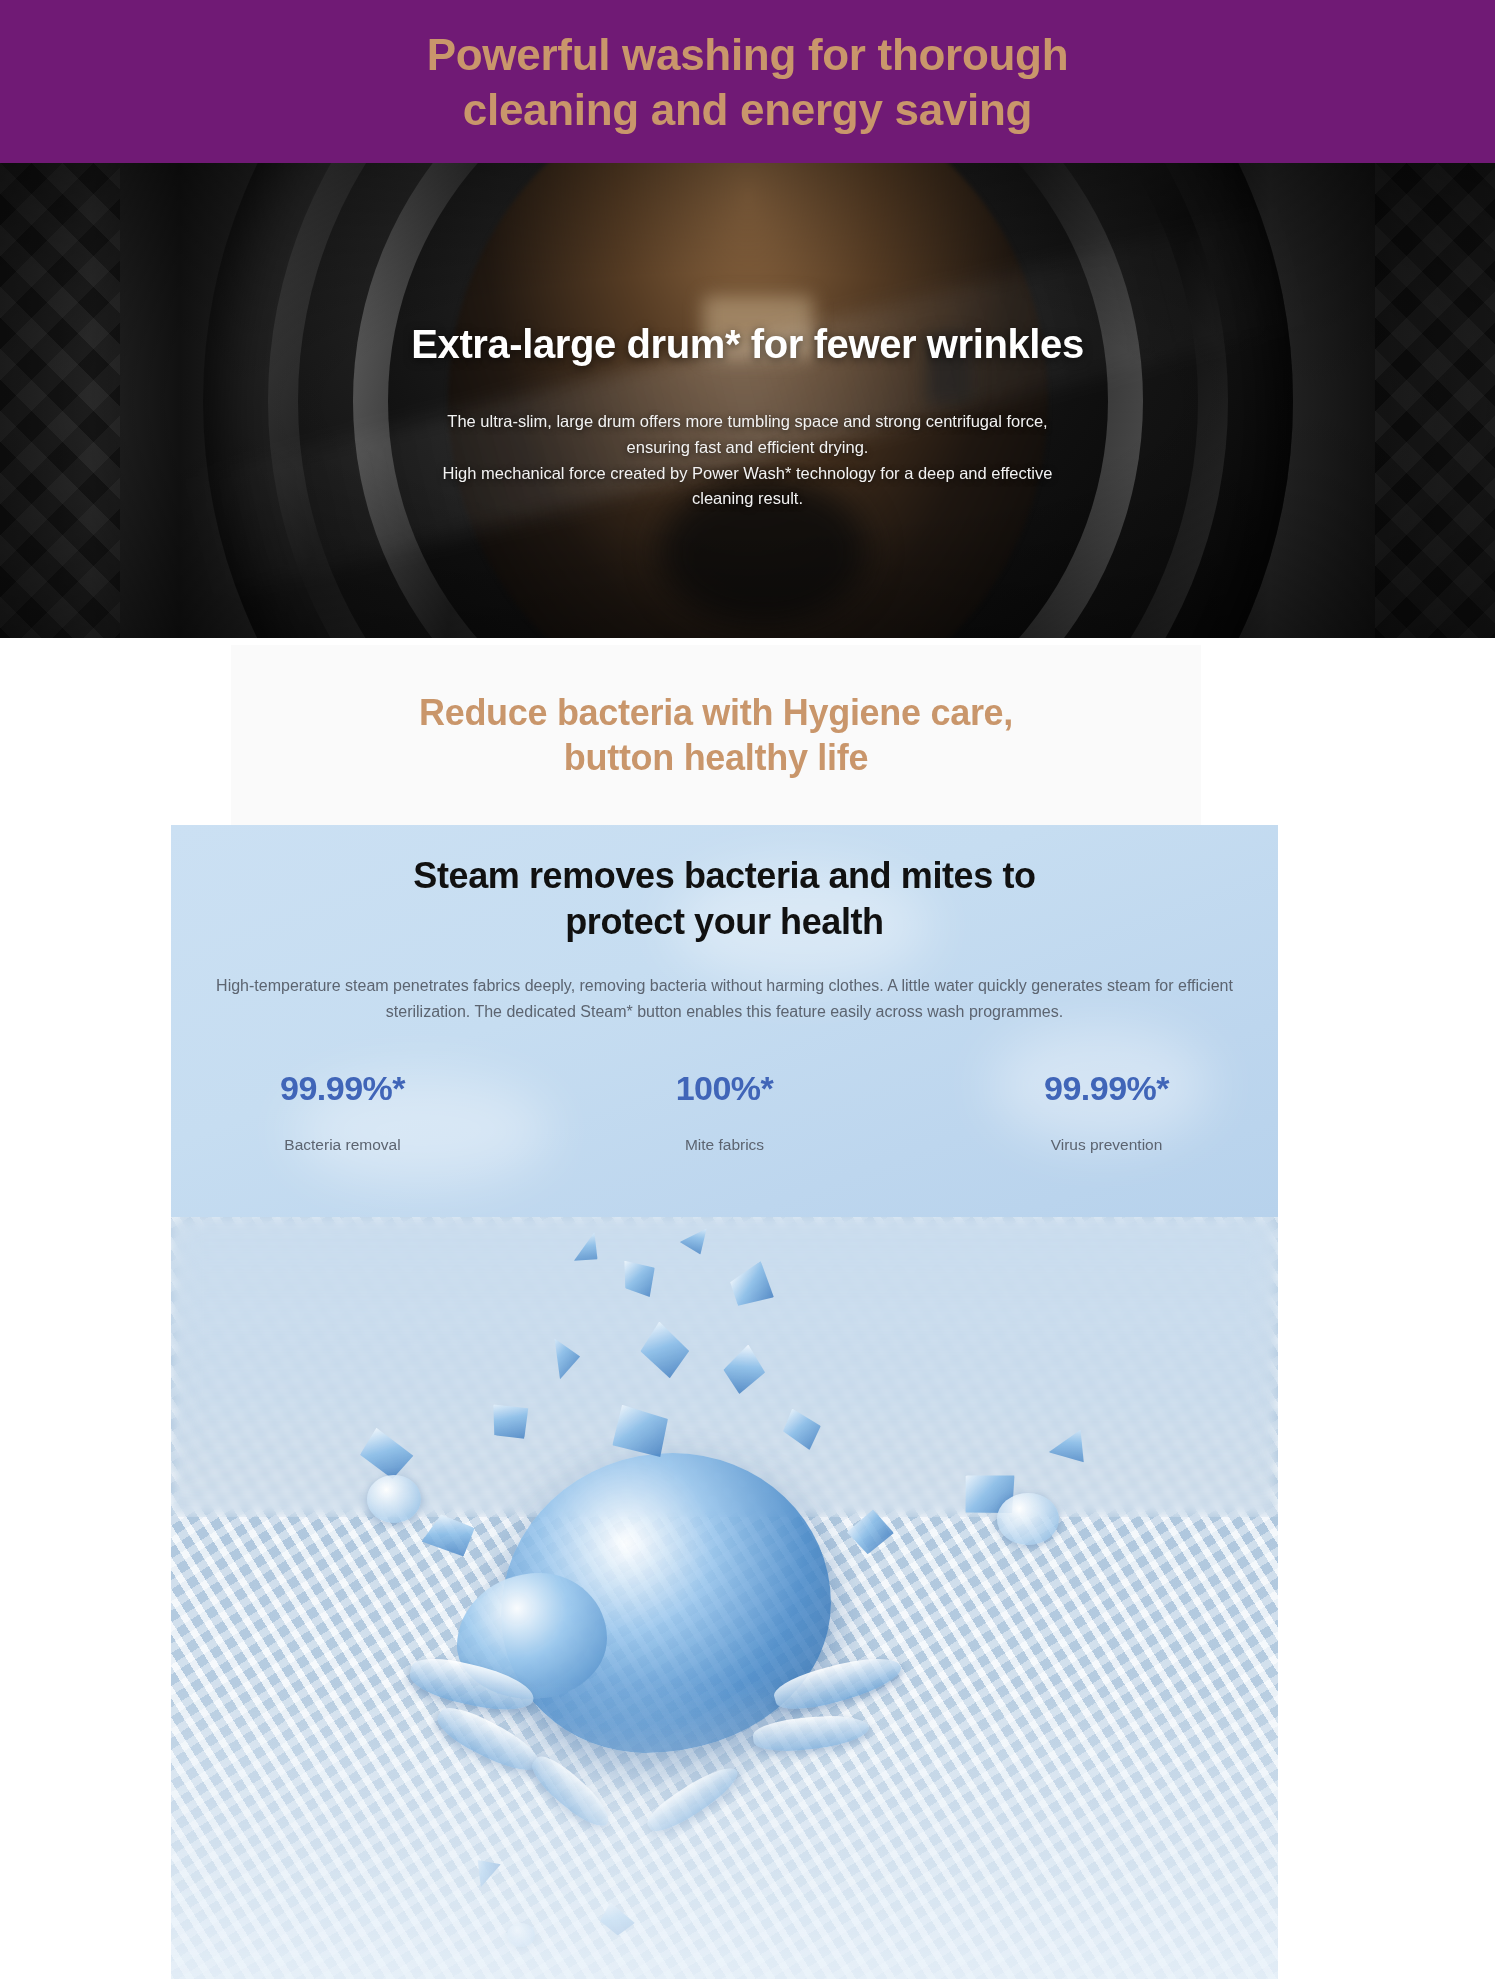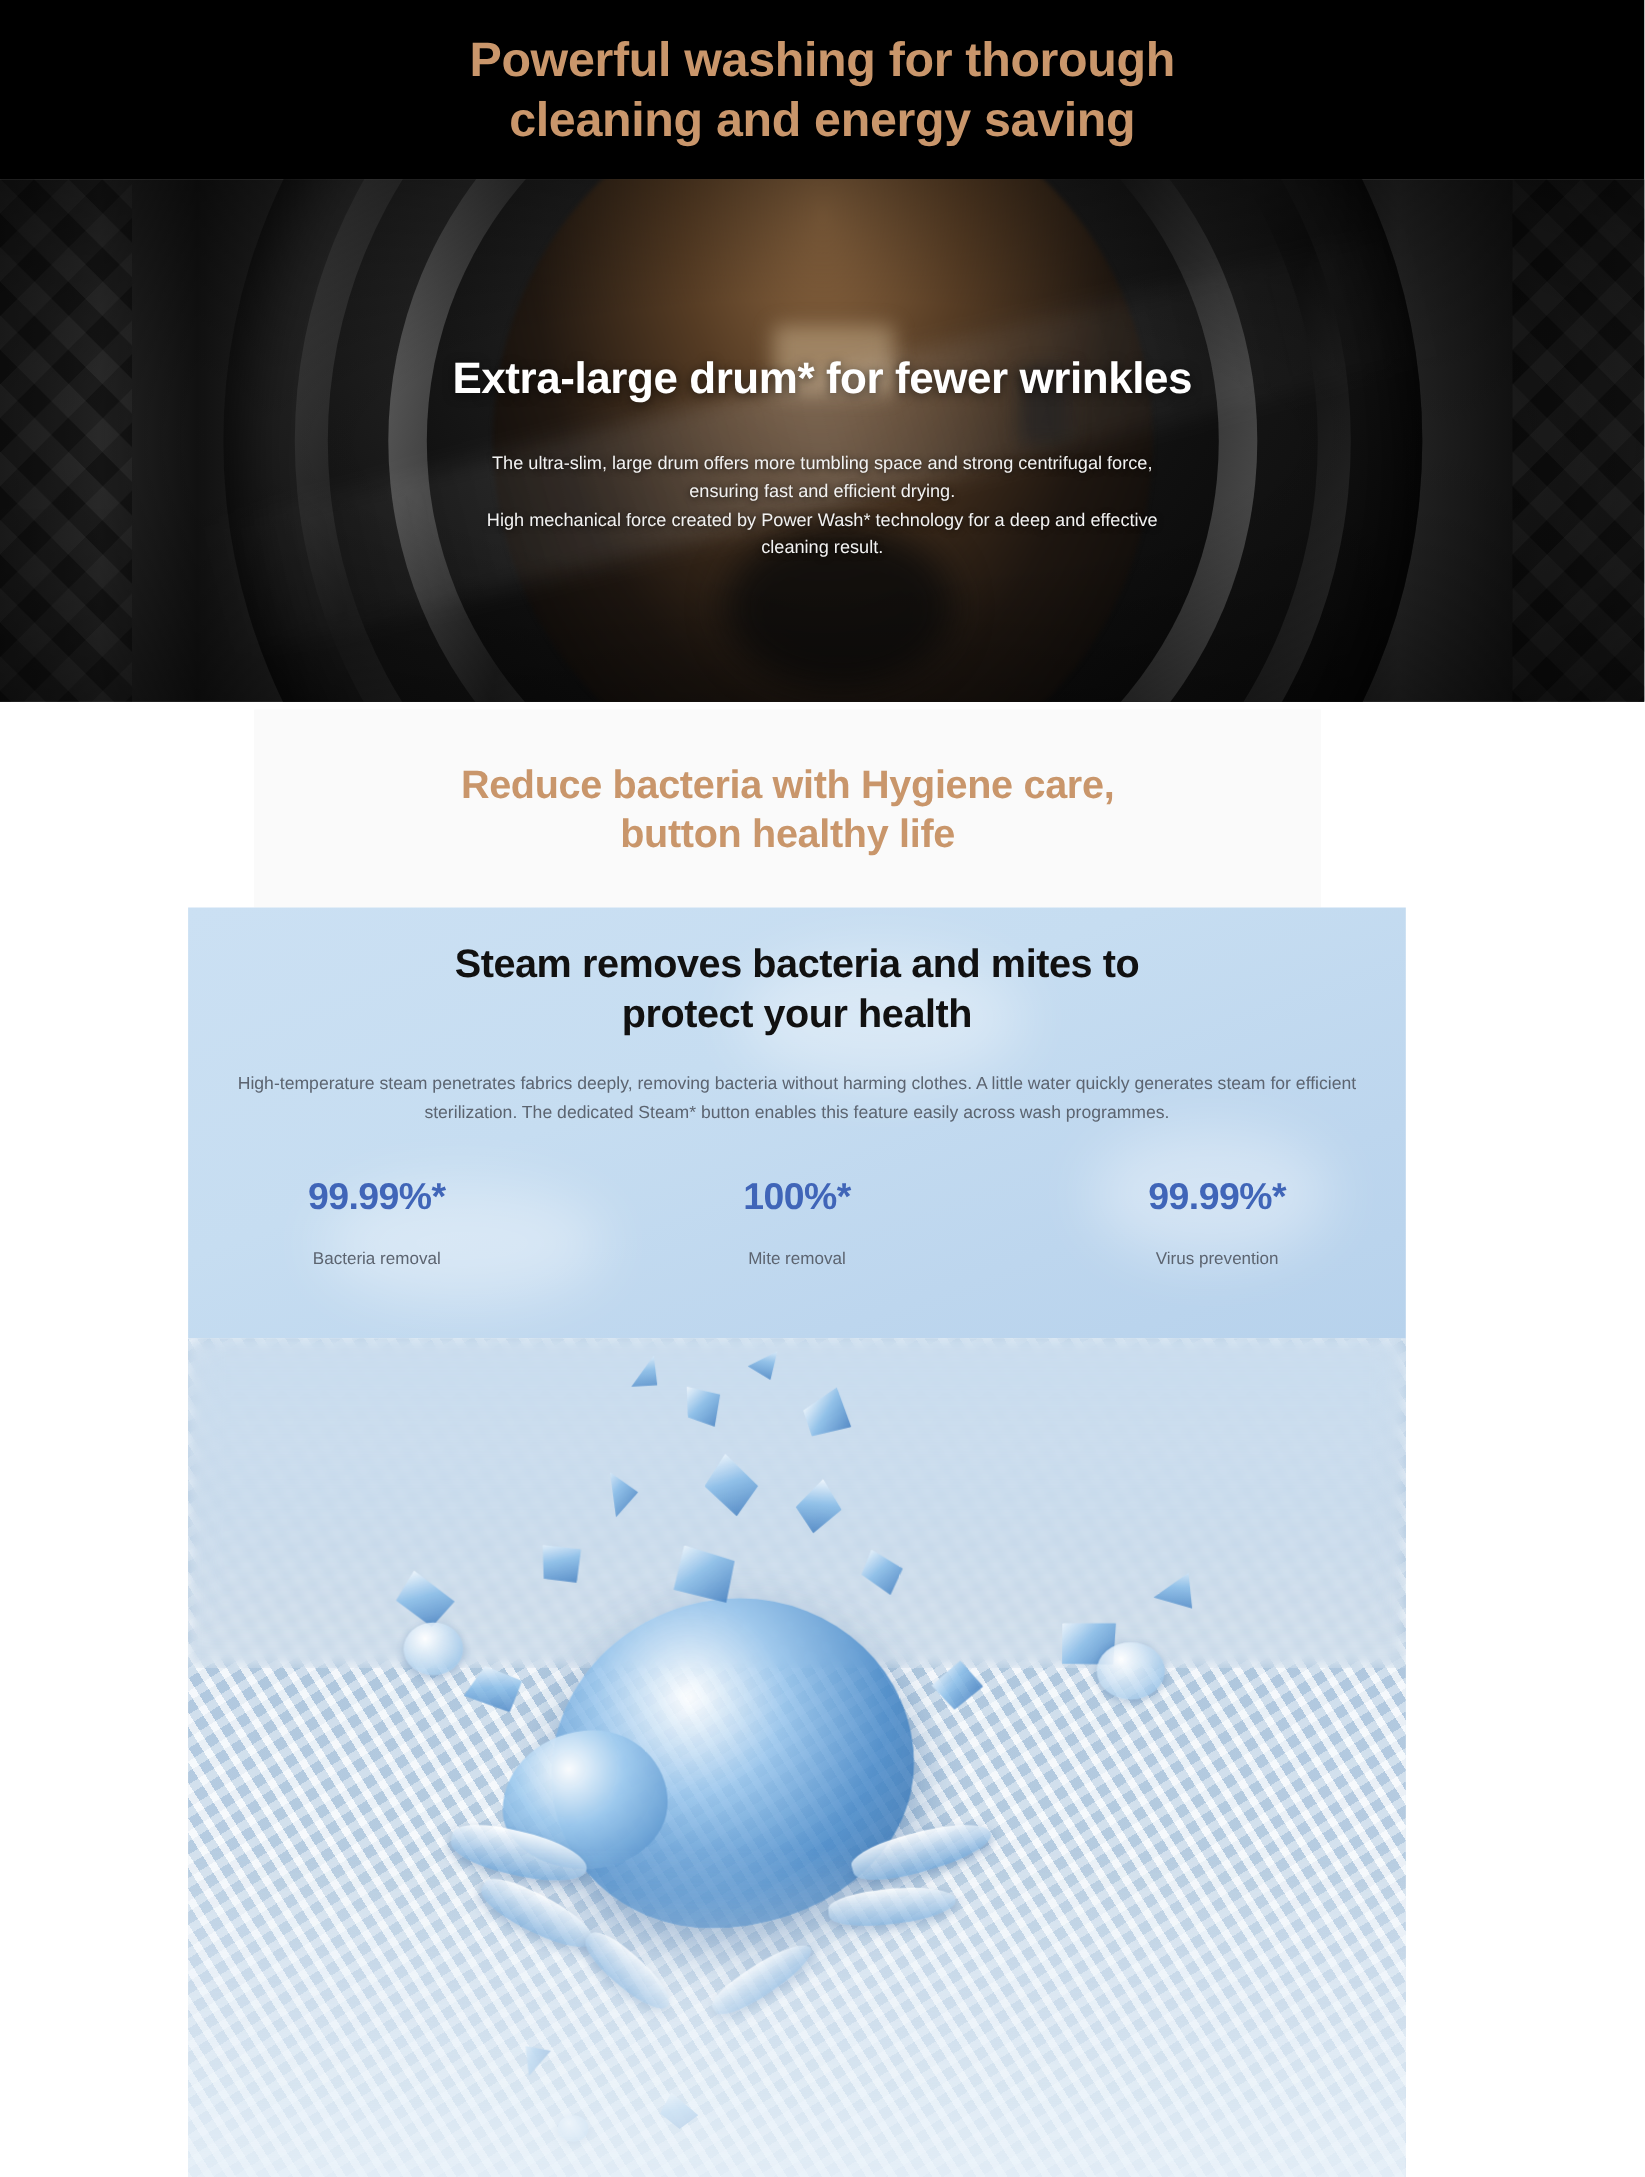--- a/index.html
+++ b/index.html
@@ -8,21 +8,21 @@
     height:1979px;
     background:#ffffff;
     font-family:"Liberation Sans", sans-serif;
     overflow:hidden;
   }
   .page { position:relative; width:1495px; height:1979px; background:#ffffff; }
 
   
   .band-heading {
     position:absolute; left:0; top:0; width:1495px; height:163px;
-    background:#000000;
+    background:#701a75;
     display:flex; align-items:center; justify-content:center;
   }
   .band-heading h2 {
     font-size:44px; font-weight:700; line-height:1.25;
     color:#c9966b; text-align:center; letter-spacing:-0.3px;
   }
 
   
   .hero {
     position:absolute; left:0; top:163px; width:1495px; height:475px;
@@ -302,21 +302,21 @@
 
     <p class="steam-desc">High-temperature steam penetrates fabrics deeply, removing bacteria without harming clothes. A little water quickly generates steam for efficient sterilization. The dedicated Steam* button enables this feature easily across wash programmes.</p>
 
     <div class="stats">
       <div class="stat">
         <div class="value">99.99%*</div>
         <div class="label">Bacteria removal</div>
       </div>
       <div class="stat">
         <div class="value">100%*</div>
-        <div class="label">Mite removal</div>
+        <div class="label">Mite fabrics</div>
       </div>
       <div class="stat">
         <div class="value">99.99%*</div>
         <div class="label">Virus prevention</div>
       </div>
     </div>
   </section>
 
   <section class="mite-photo">
     <div class="weave"></div>

